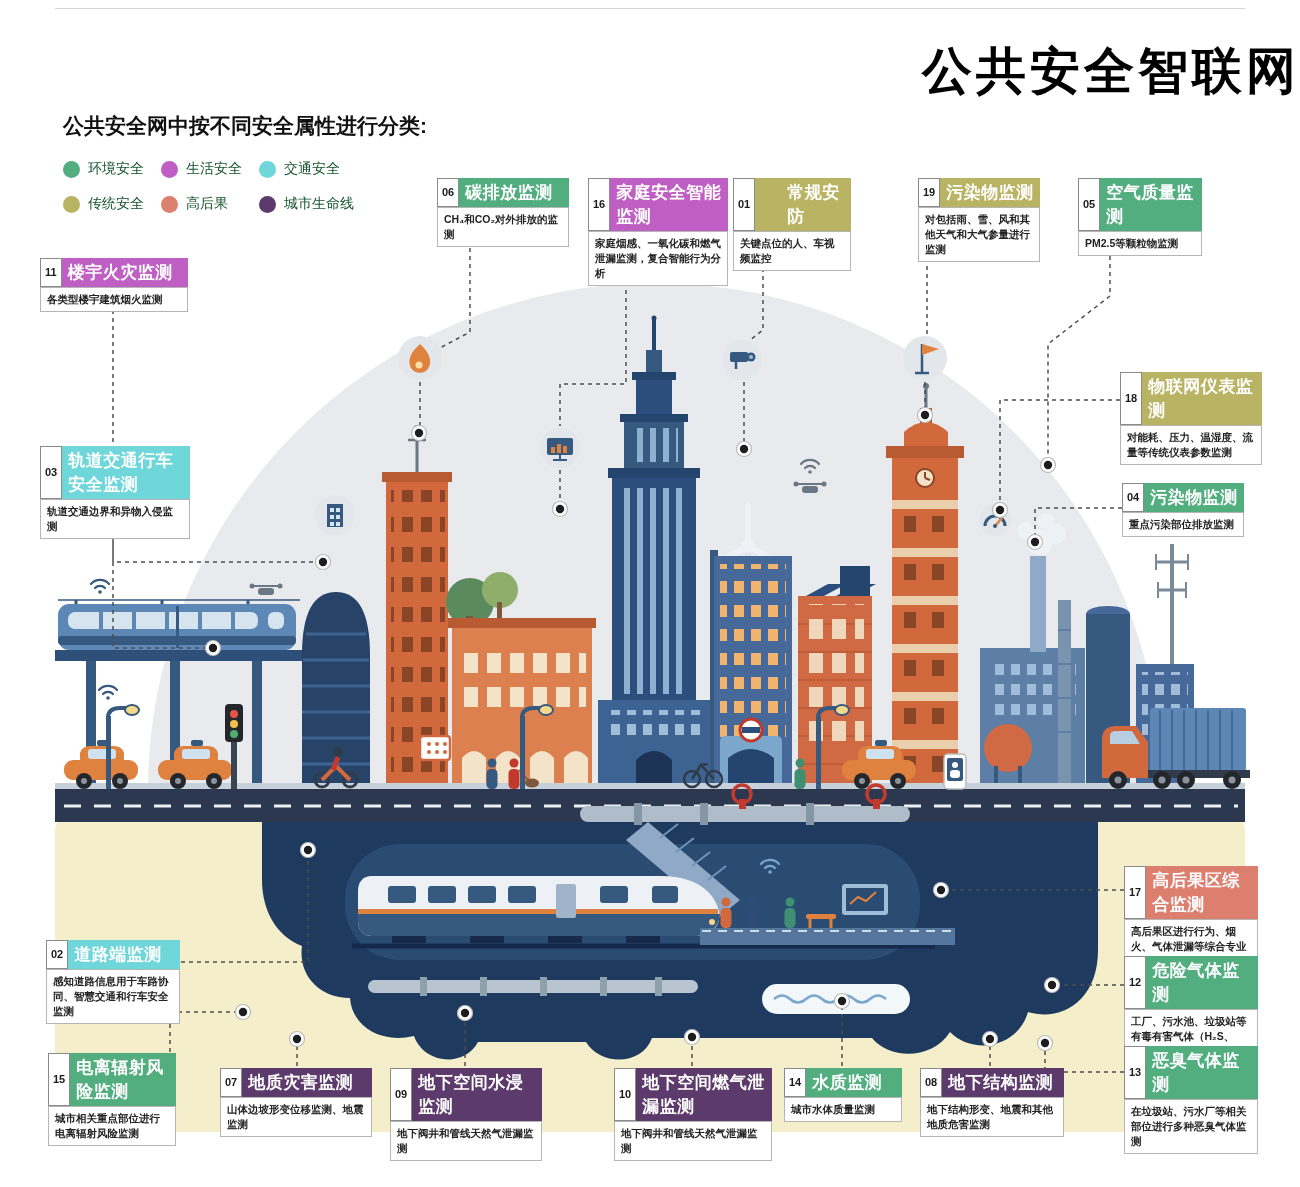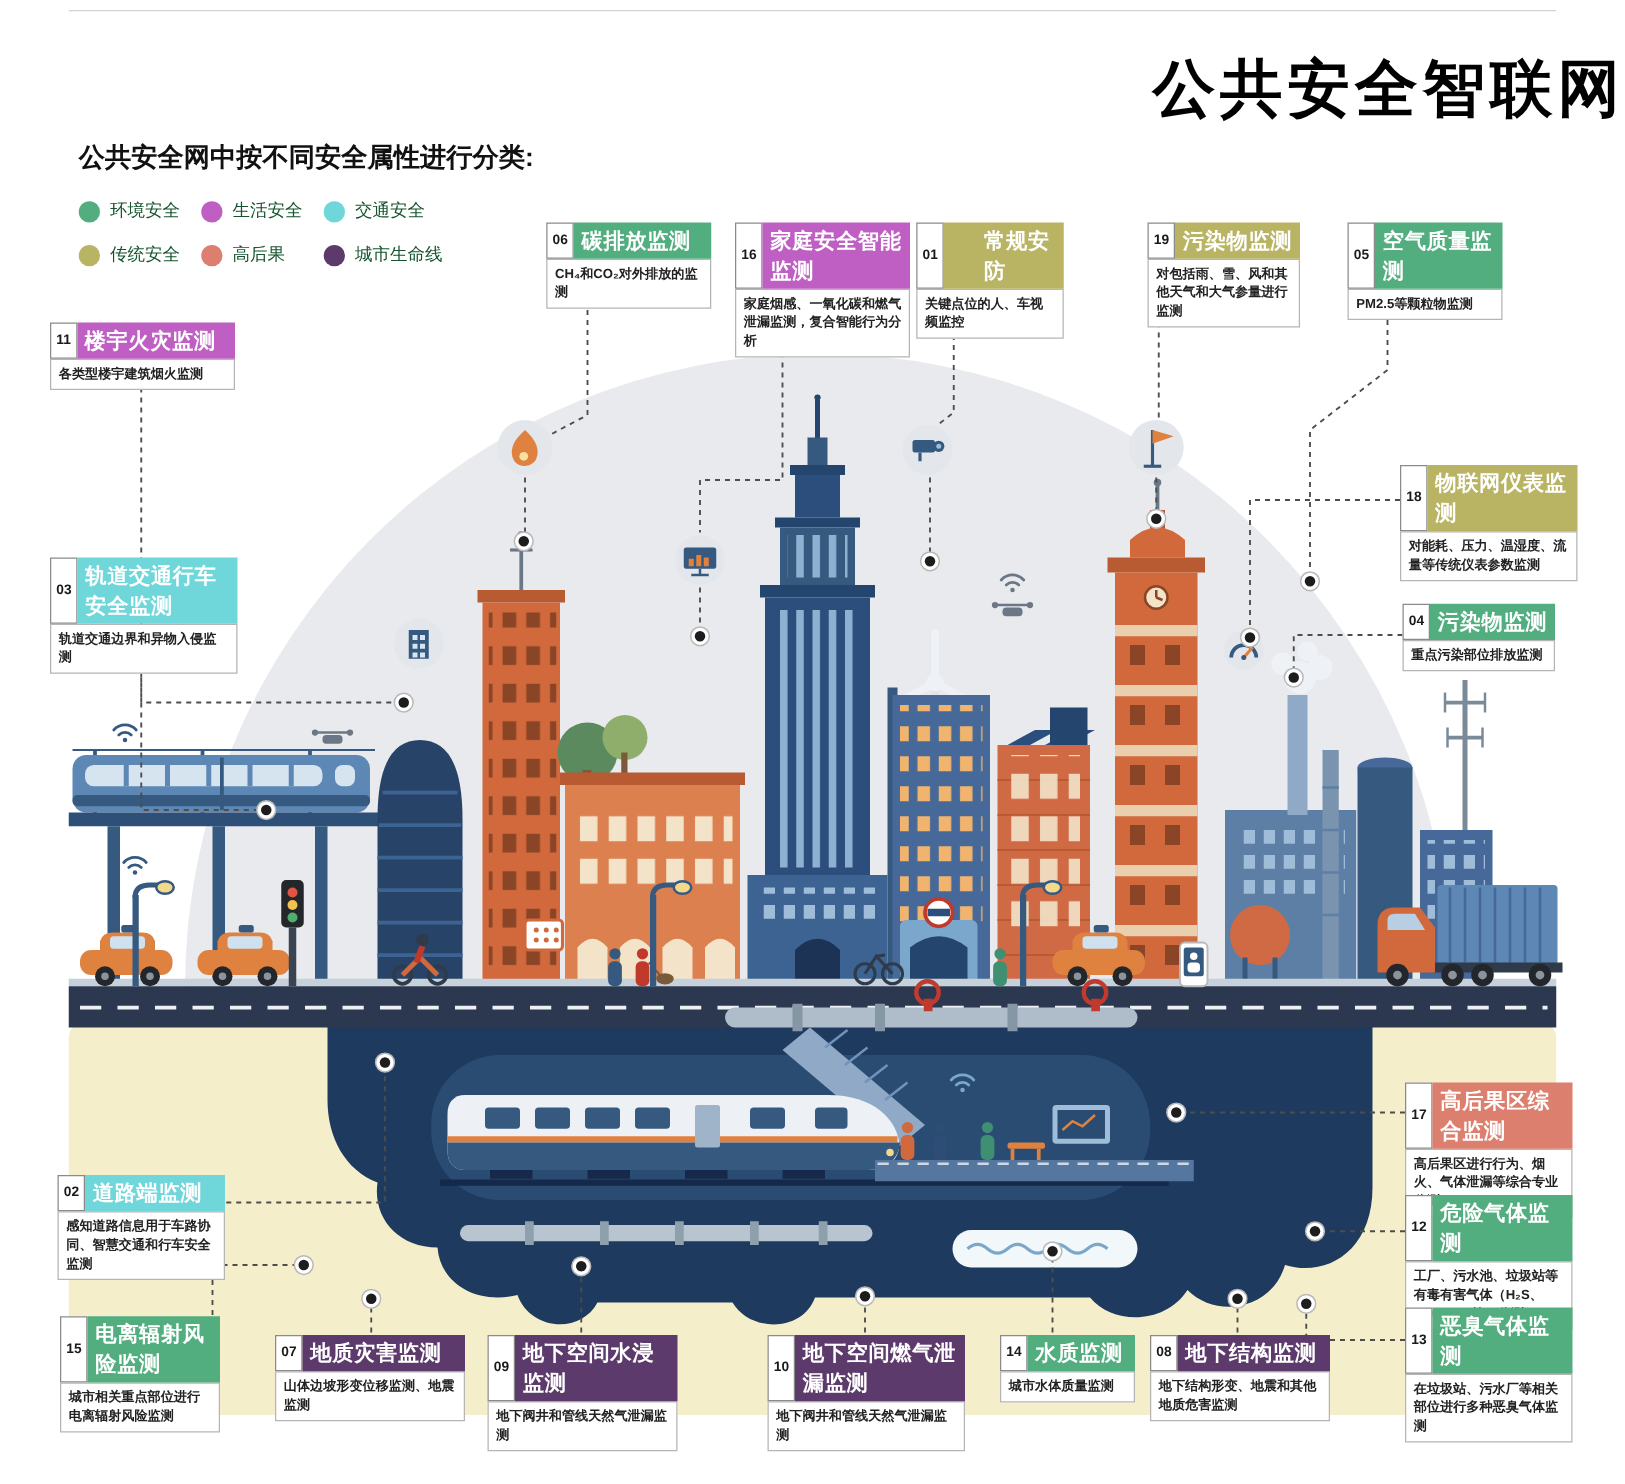--- a/index.html
+++ b/index.html
@@ -685,21 +685,21 @@
   </div>
 
   <div class="callout" style="left:614px;top:1068px;width:158px">
     <div class="co-head">
       <span class="co-num">10</span>
       <span class="co-title" style="background-color: rgb(92, 58, 107);">地下空间燃气泄漏监测</span>
     </div>
     <div class="co-body">地下阀井和管线天然气泄漏监测</div>
   </div>
 
-  <div class="callout" style="left:800px;top:1068px;width:108px">
+  <div class="callout" style="left:784px;top:1068px;width:118px">
     <div class="co-head">
       <span class="co-num">14</span>
       <span class="co-title" style="background-color: rgb(83, 174, 127);">水质监测</span>
     </div>
     <div class="co-body">城市水体质量监测</div>
   </div>
 
   <div class="callout" style="left:920px;top:1068px;width:144px">
     <div class="co-head">
       <span class="co-num">08</span>

